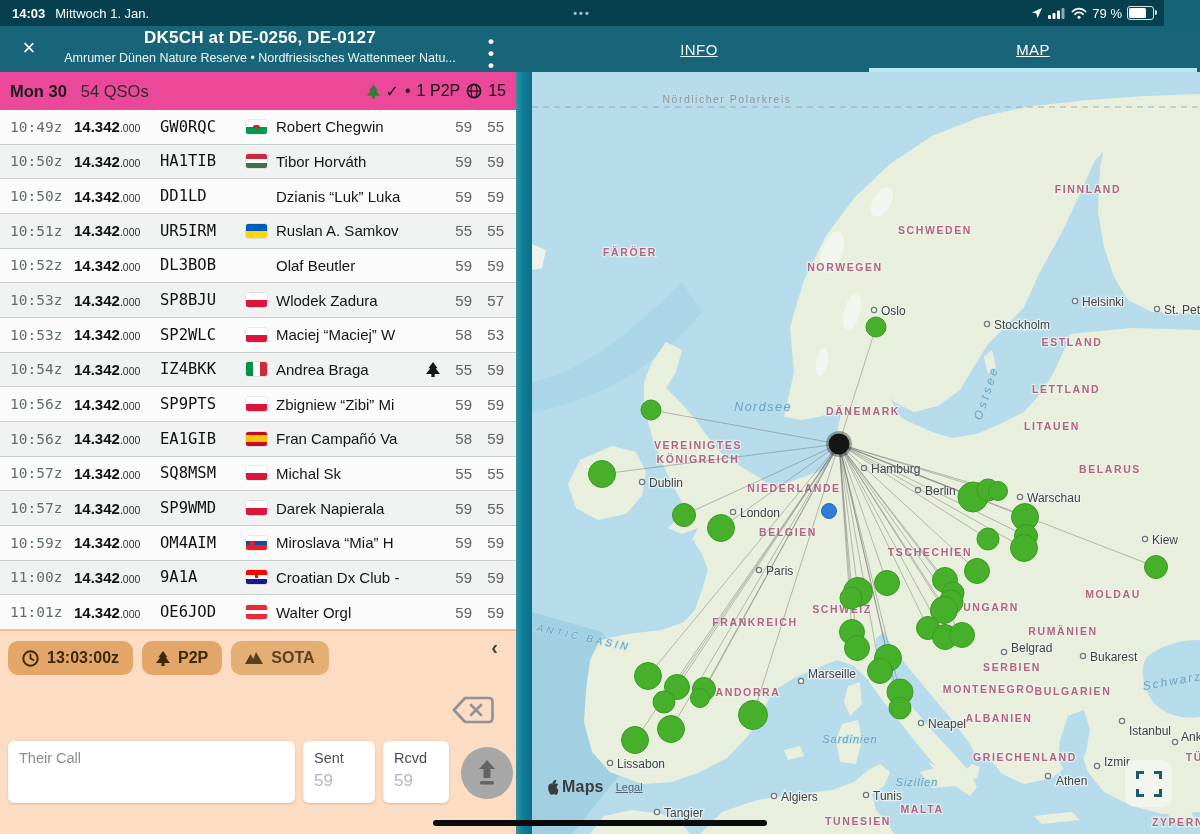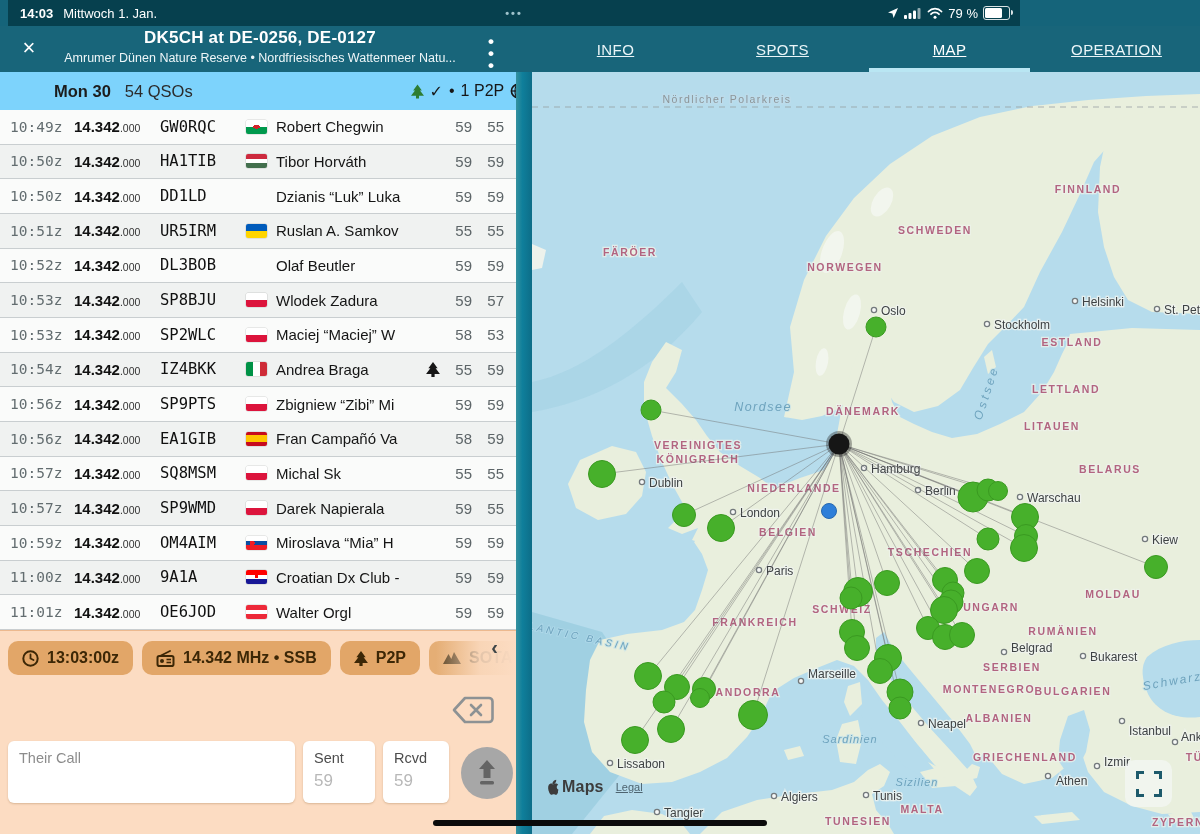--- a/index.html
+++ b/index.html
@@ -1,21 +1,21 @@
 <!DOCTYPE html>
 <html><head>
 <meta charset="utf-8">
 <style>
   html,body{margin:0;padding:0;background:#000;}
   #screen{position:relative;width:1200px;height:834px;overflow:hidden;
     font-family:"Liberation Sans","DejaVu Sans",sans-serif;background:#15647a;}
   .mono{font-family:"DejaVu Sans Mono","Liberation Mono",monospace;}
 
   
-  #statusbar{position:absolute;left:8px;top:0;width:1012px;height:26px;background:#06404e;
+  #statusbar{position:absolute;left:0;top:0;width:1164px;height:26px;background:#06404e;
     color:#fff;font-size:13px;display:flex;align-items:center;text-align:right;}
   #sb-left{position:absolute;left:12px;top:0;height:26px;display:flex;align-items:center;gap:10px;}
   #sb-time{font-weight:bold;}
   #sb-center{position:absolute;left:0;right:0;top:0;height:26px;display:flex;align-items:center;justify-content:center;color:#9fc3cc;letter-spacing:2px;font-size:11px;font-weight:bold;}
   #sb-right{position:absolute;right:10px;top:0;height:26px;display:flex;align-items:center;gap:5px;}
   .sb-icon{display:block;}
   #battery{position:relative;width:25px;height:12px;border:1px solid rgba(255,255,255,.85);border-radius:3px;}
   #battery .fill{position:absolute;left:1px;top:1px;bottom:1px;width:17px;background:#fff;border-radius:1.5px;}
   #battery .nub{position:absolute;right:-4px;top:3px;width:2.5px;height:5px;background:rgba(255,255,255,.85);border-radius:0 2px 2px 0;}
 
@@ -27,21 +27,21 @@
   #page-subtitle{font-size:12.5px;margin-top:3px;color:#eef6f8;white-space:nowrap;overflow:hidden;}
   #kebab-btn{position:absolute;left:480px;top:10px;width:22px;height:24px;text-align:center;font-size:17px;font-weight:bold;letter-spacing:0;line-height:12px;}
   #tabs{position:absolute;left:532px;top:0;width:668px;height:46px;display:flex;}
   .tab{flex:1;display:flex;align-items:center;justify-content:center;font-size:15px;color:#eaf5f8;letter-spacing:.4px;position:relative;cursor:pointer;text-decoration:underline;}
   .tab.active{color:#fff;}
   .tab.active::after{content:"";position:absolute;left:3px;right:3px;bottom:0;height:4px;background:#b9e6f3;}
 
   
   #log-panel{position:absolute;left:0;top:72px;width:516px;height:762px;background:#f6f7f6;}
   #divider{position:absolute;left:516px;top:72px;width:16px;height:762px;background:linear-gradient(90deg,#35919f,#0f7f9b 40%,#0d6d88);}
-  #log-header{position:absolute;left:0;top:0;width:516px;height:38px;background:#7dd3fc;border-bottom:1px solid #bfc4c6;display:flex;align-items:center;font-size:16.5px;color:#1c1c1c;padding-left:44px;}
+  #log-header{position:absolute;left:0;top:0;width:516px;height:38px;background:#ec4899;border-bottom:1px solid #bfc4c6;display:flex;align-items:center;font-size:16.5px;color:#1c1c1c;}
   #log-date{font-weight:bold;margin-left:10px;}
   #log-count{margin-left:14px;color:#2b2b2b;}
   #log-summary{margin-left:auto;margin-right:10px;display:flex;align-items:center;gap:6px;font-size:16px;color:#161616;}
   #log-rows{position:absolute;left:0;top:38px;width:516px;height:636px;display:flex;flex-direction:column;}
   .log-row{height:34.66px;box-sizing:border-box;border-bottom:1px solid #c9ced0;display:flex;align-items:center;font-size:15px;}
   .log-row:nth-child(odd){background:#fafbfa;}
   .log-row:nth-child(even){background:#f0f2f1;}
   .lr-time{width:64px;margin-left:10px;color:#636d70;font-size:14.5px;}
   .lr-freq{width:86px;color:#111;}
   .lr-freq b{font-size:15px;}
@@ -135,23 +135,21 @@
 
   <div id="header">
     <div id="close-btn">×</div>
     <div id="title-block">
       <div id="page-title">DK5CH at DE-0256, DE-0127</div>
       <div id="page-subtitle">Amrumer Dünen Nature Reserve • Nordfriesisches Wattenmeer Natu...</div>
     </div>
     <div id="kebab-btn">•<br>•<br>•</div>
     <nav id="tabs">
         <div class="tab">INFO</div>
-        <div class="tab">SPOTS</div>
         <div class="tab active">MAP</div>
-        <div class="tab">OPERATION</div>
       </nav>
   </div>
 
   <div id="log-panel">
     <div id="log-header">
       <span id="log-date">Mon 30</span>
       <span id="log-count">54 QSOs</span>
       <span id="log-summary">
         <svg width="13" height="15" viewBox="0 0 12 13">
             <path d="M6 0 L10 5.5 H8.3 L12 10.5 H7.4 V13 H4.6 V10.5 H0 L3.7 5.5 H2 Z" fill="#2e7d32"></path>
@@ -359,32 +357,20 @@
   <div id="entry-panel">
     <div id="chips-row">
         <div class="chip">
           <span class="ci">
             <svg width="17" height="17" viewBox="0 0 17 17">
               <circle cx="8.5" cy="8.5" r="7.2" fill="none" stroke="#3c2706" stroke-width="2"></circle>
               <path d="M8.5 4.5 V8.5 L11.5 10" fill="none" stroke="#3c2706" stroke-width="1.8" stroke-linecap="round"></path>
             </svg>
           </span>
           <span>13:03:00z</span>
-        </div>
-        <div class="chip">
-          <span class="ci">
-            <svg width="19" height="17" viewBox="0 0 19 17">
-              <line x1="4" y1="6" x2="14" y2="1" stroke="#3c2706" stroke-width="1.8" stroke-linecap="round"></line>
-              <rect x="1.5" y="6" width="16" height="10" rx="1.8" fill="none" stroke="#3c2706" stroke-width="2"></rect>
-              <circle cx="6" cy="11" r="2" fill="#3c2706"></circle>
-              <line x1="10.5" y1="9.5" x2="15" y2="9.5" stroke="#3c2706" stroke-width="1.6"></line>
-              <line x1="10.5" y1="12.5" x2="15" y2="12.5" stroke="#3c2706" stroke-width="1.6"></line>
-            </svg>
-          </span>
-          <span>14.342 MHz • SSB</span>
         </div>
         <div class="chip">
           <span class="ci">
             <svg width="14" height="15" viewBox="0 0 12 13">
               <path d="M6 0 L10 5.5 H8.3 L12 10.5 H7.4 V13 H4.6 V10.5 H0 L3.7 5.5 H2 Z" fill="#3c2706"></path>
             </svg>
           </span>
           <span>P2P</span>
         </div>
         <div class="chip" style="opacity: 0.85;">

